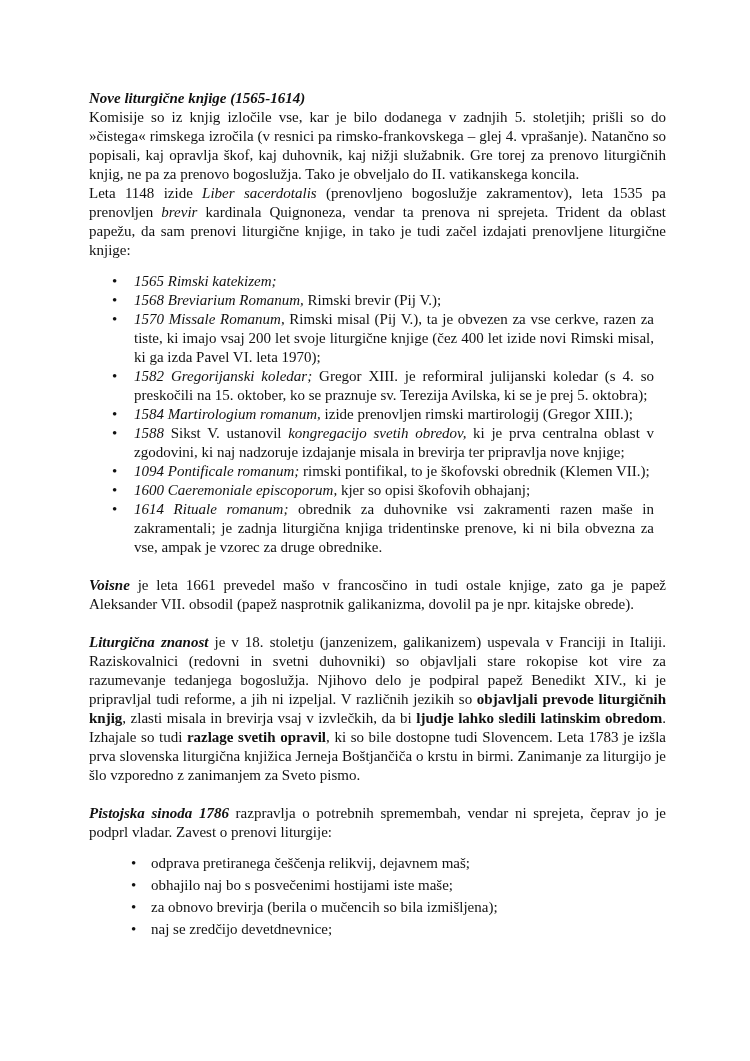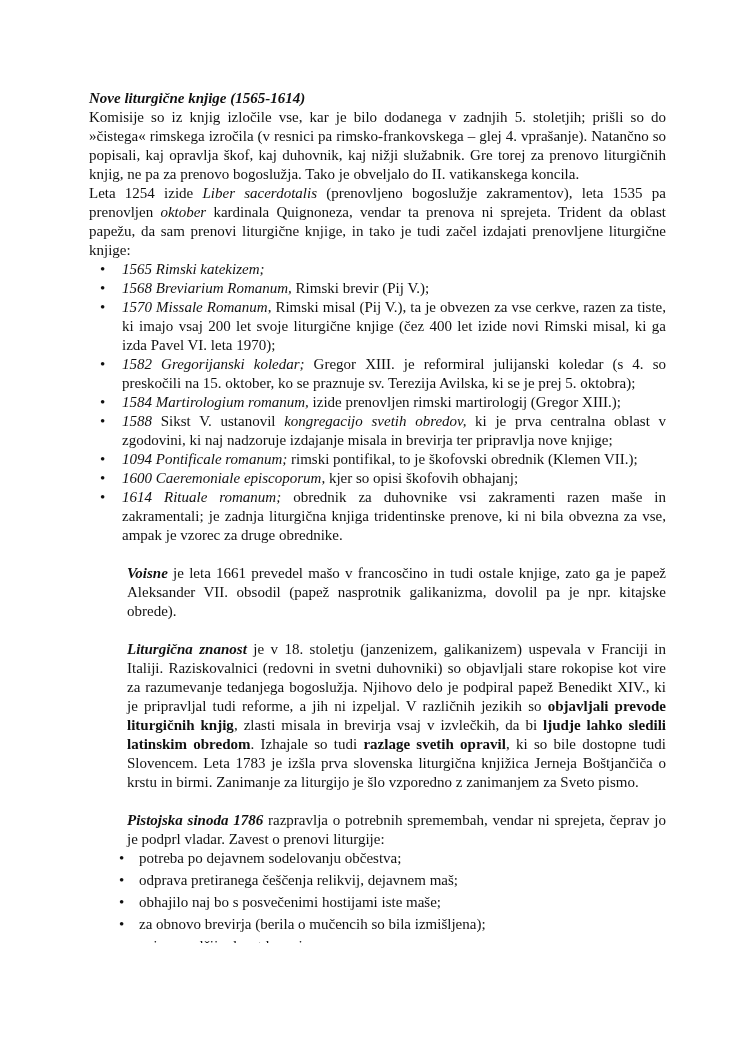--- a/index.html
+++ b/index.html
@@ -23,29 +23,28 @@
     top: 89px;
     left: 89px;
     width: 577px;
   }
   .para {
     margin: 0;
     text-align: justify;
   }
   .para.spaced {
     margin-top: 19px;
-    margin-left: 38px;
   }
   .heading {
     text-align: left;
   }
   span.b { font-weight: bold; }
   span.i { font-style: italic; }
   ul.list {
-    margin: 0;
+    margin: 12px;
     padding: 0;
     list-style: none;
   }
   ul.list li {
     position: relative;
     text-align: justify;
     margin: 0;
   }
   ul.tight li {
     padding-left: 33px;
@@ -72,37 +71,36 @@
     color: #111111;
   }
 </style>
 </head>
 <body>
 
 <div class="page">
   <div class="content">
       <div class="para heading"><span class="b i">Nove liturgične knjige (1565-1614)</span></div>
       <div class="para"><span>Komisije so iz knjig izločile vse, kar je bilo dodanega v zadnjih 5. stoletjih; prišli so do »čistega« rimskega izročila (v resnici pa rimsko-frankovskega – glej 4. vprašanje). Natančno so popisali, kaj opravlja škof, kaj duhovnik, kaj nižji služabnik. Gre torej za prenovo liturgičnih knjig, ne pa za prenovo bogoslužja. Tako je obveljalo do II. vatikanskega koncila.</span></div>
-      <div class="para"><span>Leta 1254 izide </span><span class="i">Liber sacerdotalis</span><span> (prenovljeno bogoslužje zakramentov), leta 1535 pa prenovljen </span><span class="i">oktober</span><span> kardinala Quignoneza, vendar ta prenova ni sprejeta. Trident da oblast papežu, da sam prenovi liturgične knjige, in tako je tudi začel izdajati prenovljene liturgične knjige:</span></div>
+      <div class="para"><span>Leta 1148 izide </span><span class="i">Liber sacerdotalis</span><span> (prenovljeno bogoslužje zakramentov), leta 1535 pa prenovljen </span><span class="i">brevir</span><span> kardinala Quignoneza, vendar ta prenova ni sprejeta. Trident da oblast papežu, da sam prenovi liturgične knjige, in tako je tudi začel izdajati prenovljene liturgične knjige:</span></div>
       <ul class="list tight">
         <li><span class="i">1565 Rimski katekizem;</span></li>
         <li><span class="i">1568 Breviarium Romanum,</span><span> Rimski brevir (Pij V.);</span></li>
         <li><span class="i">1570 Missale Romanum</span><span>, Rimski misal (Pij V.), ta je obvezen za vse cerkve, razen za tiste, ki imajo vsaj 200 let svoje liturgične knjige (čez 400 let izide novi Rimski misal, ki ga izda Pavel VI. leta 1970);</span></li>
         <li><span class="i">1582 Gregorijanski koledar;</span><span> Gregor XIII. je reformiral julijanski koledar (s 4. so preskočili na 15. oktober, ko se praznuje sv. Terezija Avilska, ki se je prej 5. oktobra);</span></li>
         <li><span class="i">1584 Martirologium romanum,</span><span> izide prenovljen rimski martirologij (Gregor XIII.);</span></li>
         <li><span class="i">1588</span><span> Sikst V. ustanovil </span><span class="i">kongregacijo svetih obredov,</span><span> ki je prva centralna oblast v zgodovini, ki naj nadzoruje izdajanje misala in brevirja ter pripravlja nove knjige;</span></li>
         <li><span class="i">1094 Pontificale romanum;</span><span> rimski pontifikal, to je škofovski obrednik (Klemen VII.);</span></li>
         <li><span class="i">1600 Caeremoniale episcoporum,</span><span> kjer so opisi škofovih obhajanj;</span></li>
         <li><span class="i">1614 Rituale romanum;</span><span> obrednik za duhovnike vsi zakramenti razen maše in zakramentali; je zadnja liturgična knjiga tridentinske prenove, ki ni bila obvezna za vse, ampak je vzorec za druge obrednike.</span></li>
       </ul>
       <div class="para spaced"><span class="b i">Voisne</span><span> je leta 1661 prevedel mašo v francosčino in tudi ostale knjige, zato ga je papež Aleksander VII. obsodil (papež nasprotnik galikanizma, dovolil pa je npr. kitajske obrede).</span></div>
       <div class="para spaced"><span class="b i">Liturgična znanost</span><span> je v 18. stoletju (janzenizem, galikanizem) uspevala v Franciji in Italiji. Raziskovalnici (redovni in svetni duhovniki) so objavljali stare rokopise kot vire za razumevanje tedanjega bogoslužja. Njihovo delo je podpiral papež Benedikt XIV., ki je pripravljal tudi reforme, a jih ni izpeljal. V različnih jezikih so </span><span class="b">objavljali prevode liturgičnih knjig</span><span>, zlasti misala in brevirja vsaj v izvlečkih, da bi </span><span class="b">ljudje lahko sledili latinskim obredom</span><span>. Izhajale so tudi </span><span class="b">razlage svetih opravil</span><span>, ki so bile dostopne tudi Slovencem. Leta 1783 je izšla prva slovenska liturgična knjižica Jerneja Boštjančiča o krstu in birmi. Zanimanje za liturgijo je šlo vzporedno z zanimanjem za Sveto pismo.</span></div>
       <div class="para spaced"><span class="b i">Pistojska sinoda 1786</span><span> razpravlja o potrebnih spremembah, vendar ni sprejeta, čeprav jo je podprl vladar. Zavest o prenovi liturgije:</span></div>
       <ul class="list loose">
-        <li><span>potreba po dejavnem sodelovanju občestva;</span></li>
         <li><span>odprava pretiranega češčenja relikvij, dejavnem maš;</span></li>
         <li><span>obhajilo naj bo s posvečenimi hostijami iste maše;</span></li>
         <li><span>za obnovo brevirja (berila o mučencih so bila izmišljena);</span></li>
         <li><span>naj se zredčijo devetdnevnice;</span></li>
       </ul>
     </div>
   <div class="page-number">11</div>
 </div>
 
 </body></html>

